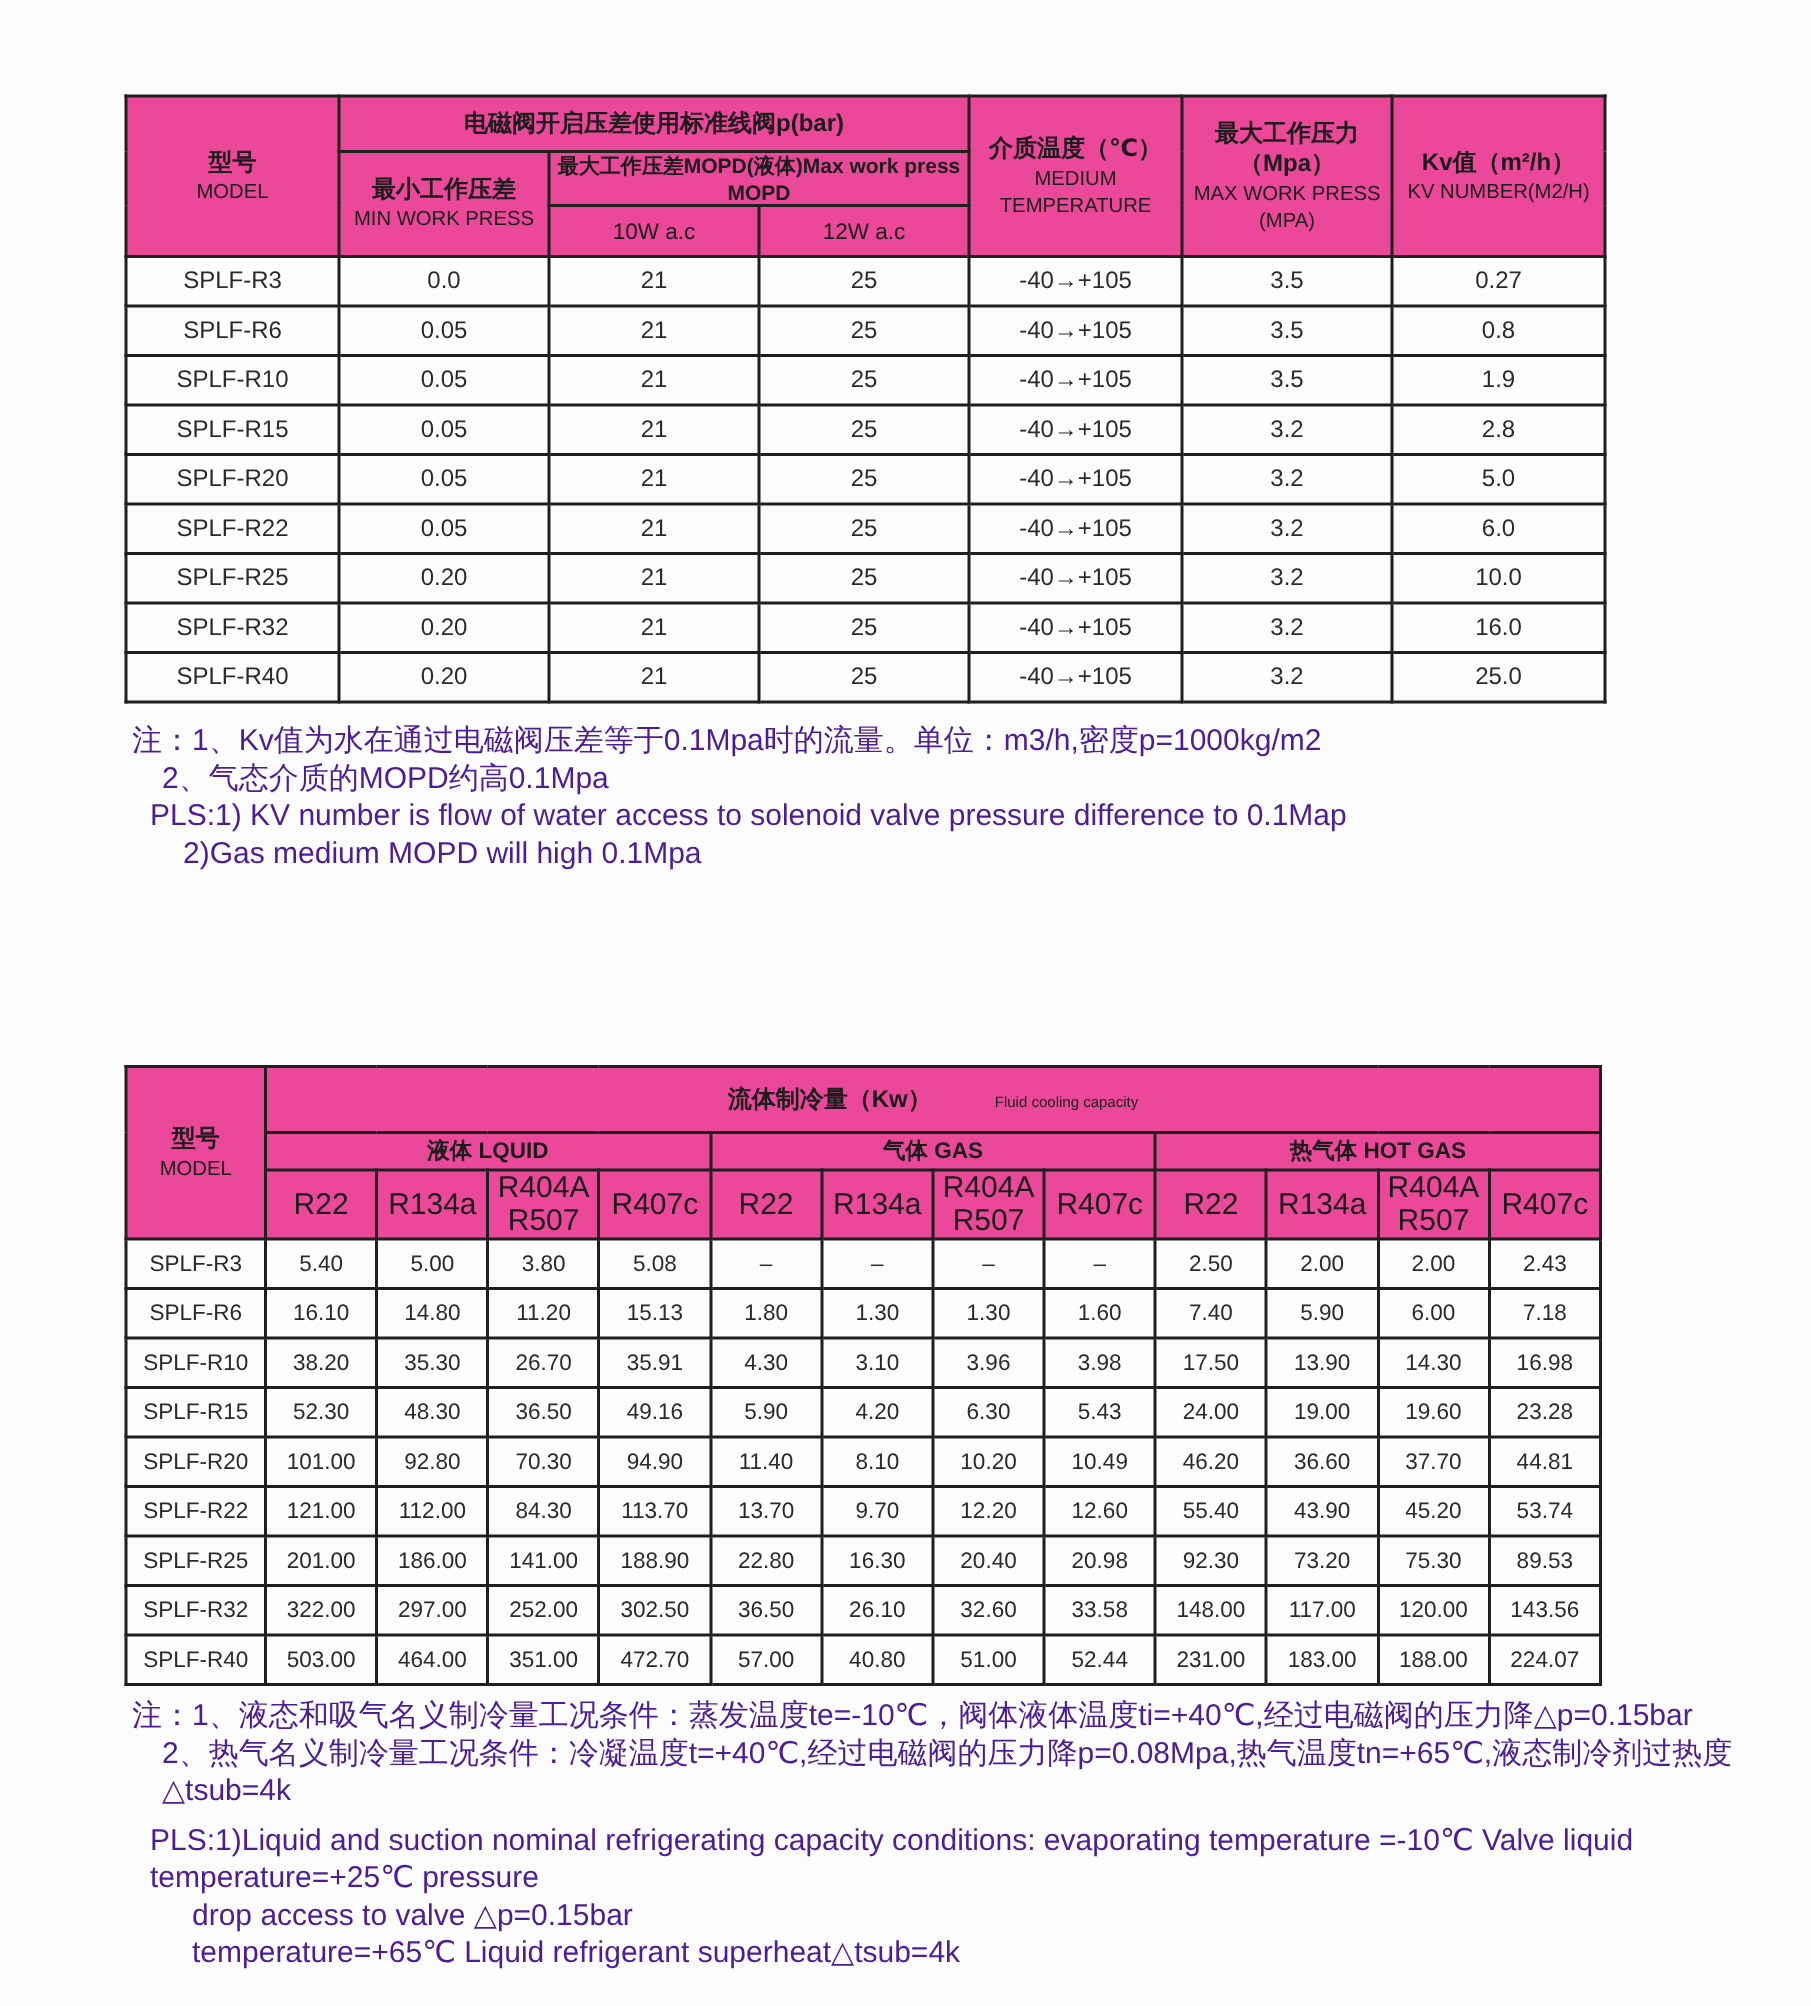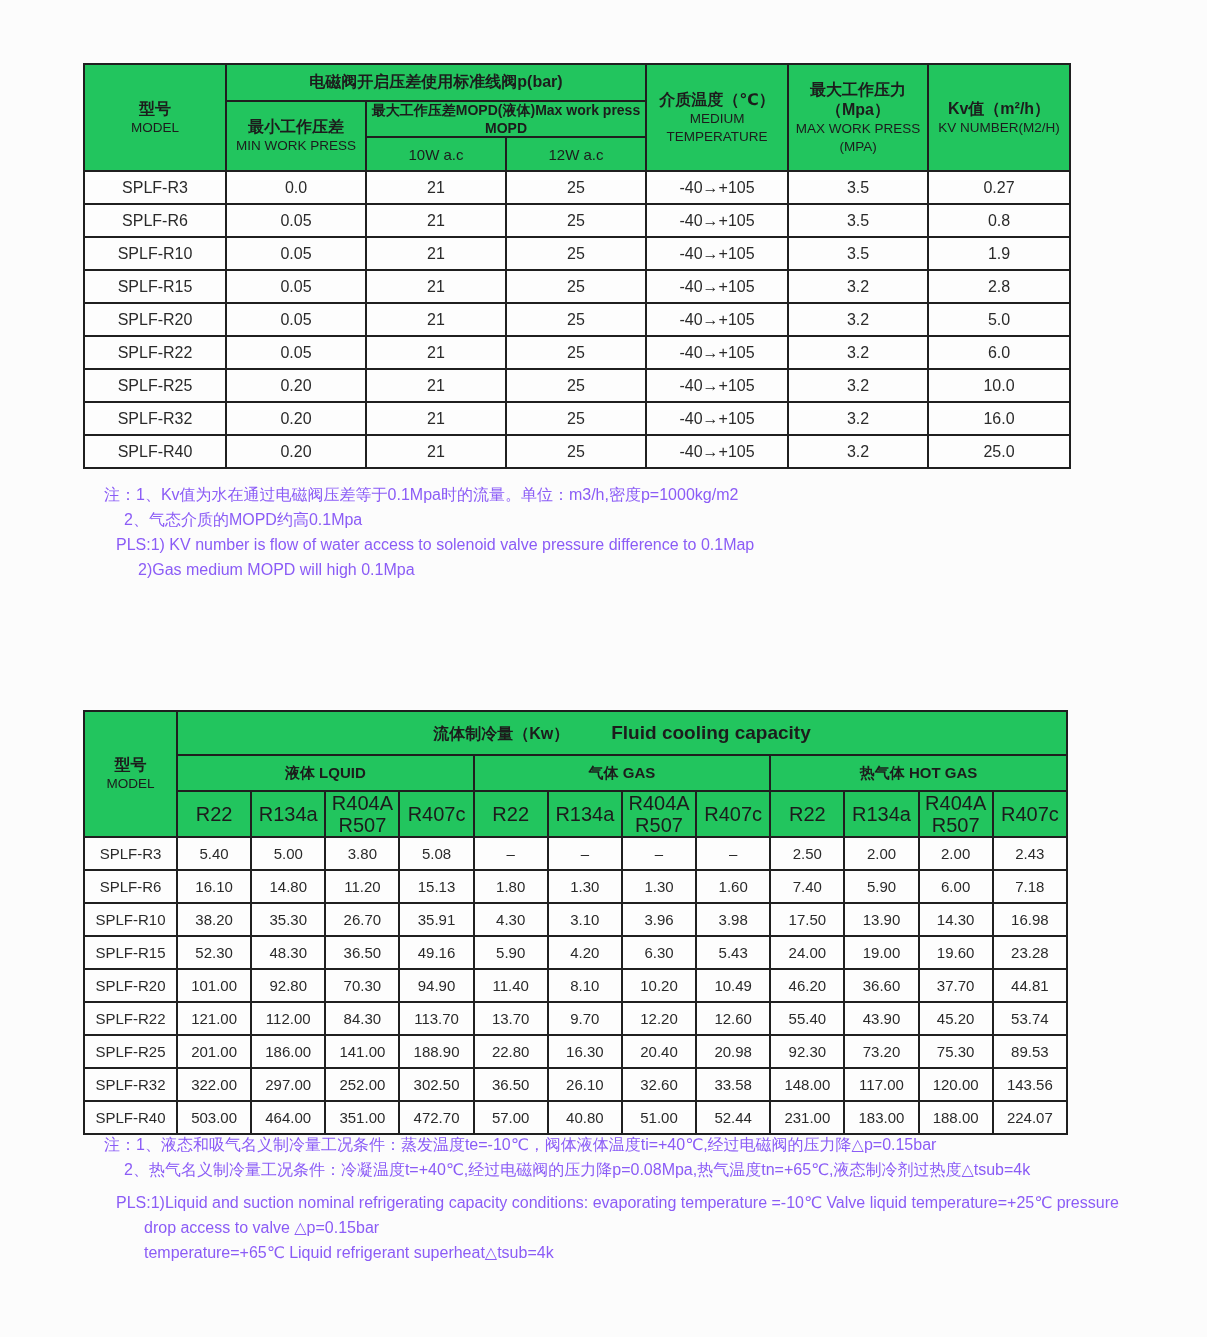--- a/index.html
+++ b/index.html
@@ -4,58 +4,58 @@
 <style>
   html,body{margin:0;padding:0;}
   body{
     width:1207px;height:1337px;position:relative;
     background:#fcfcfc;
     font-family:"Liberation Sans","DejaVu Sans",sans-serif;
     color:#1c1c1c;
   }
   table{border-collapse:collapse;table-layout:fixed;}
   th,td{border:2px solid #1f1f1f;text-align:center;vertical-align:middle;padding:0 2px;}
-  th{background:#22c55e;font-weight:bold;text-align:center;}
+  th{background:#ec4899;font-weight:bold;text-align:center;}
   td{background:#fdfdfd;color:#2a2a2a;}
 
   
   .t1-wrap{position:absolute;left:83px;top:63px;}
   .t1{width:986px;}
   .t1 thead tr:nth-child(1){height:37px;}
   .t1 thead tr:nth-child(2){height:36px;}
   .t1 thead tr:nth-child(3){height:34px;}
   .t1 tbody tr{height:33px;}
   .t1 td{font-size:16px;}
 
   .cn{font-size:16px;font-weight:bold;line-height:1.25;}
   .en{font-size:13.5px;font-weight:normal;line-height:1.3;}
   .pbar-th{font-size:16px;}
   .mopd-th{font-size:14px;}
   .wac-th{font-size:15px;font-weight:normal;}
 
   
-  .notes{position:absolute;left:104px;font-size:16px;line-height:25px;color:#8b5cf6;}
+  .notes{position:absolute;left:88px;font-size:20px;line-height:25px;color:#4c1d95;}
   .notes-1{top:482px;}
   .notes-2{top:1132px;}
   .indent-num{margin-left:20px;}
   .indent-pls{margin-left:12px;}
   .indent-pls2{margin-left:34px;}
   .indent-cont{margin-left:40px;}
   .pls-gap{height:8px;}
 
   
   .t2-wrap{position:absolute;left:83px;top:710px;}
   .t2{width:985px;}
   .t2 thead tr:nth-child(1){height:44px;}
-  .t2 thead tr:nth-child(2){height:36px;}
+  .t2 thead tr:nth-child(2){height:25px;}
   .t2 thead tr:nth-child(3){height:32px;}
   .t2 tbody tr{height:33px;}
   .t2 td{font-size:15px;}
   .t2-title .title-cn{font-size:16px;font-weight:bold;}
-  .t2-title .title-en{font-size:19px;font-weight:bold;margin-left:42px;}
+  .t2-title .title-en{font-size:10px;font-weight:normal;margin-left:42px;}
   .group-th{font-size:15px;}
   .ref-th{font-size:20px;font-weight:normal;white-space:pre-line;line-height:1.1;}
 </style>
 </head>
 <body>
 
 <div class="t1-wrap">
   <table class="t1">
     <colgroup>
       <col style="width:142px">

